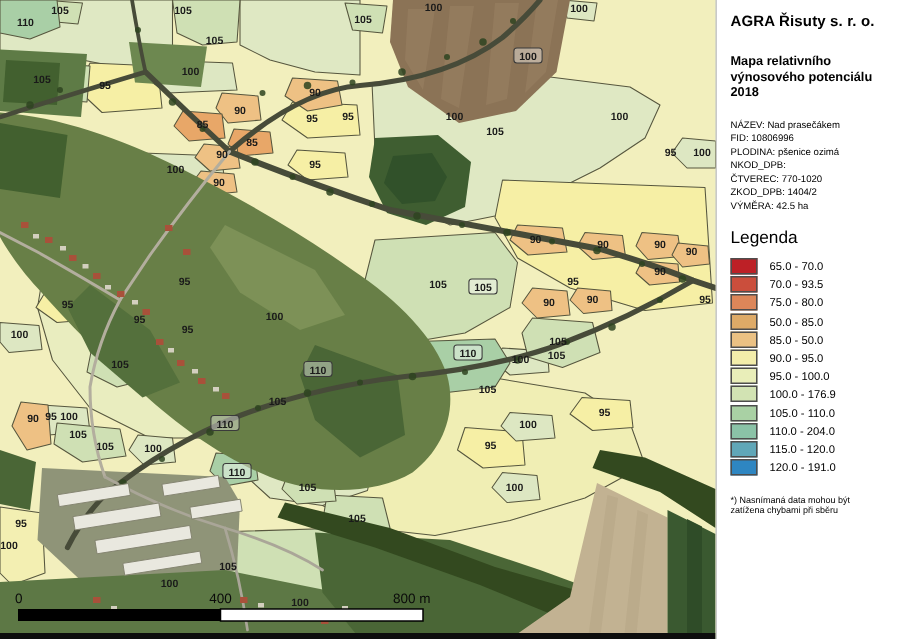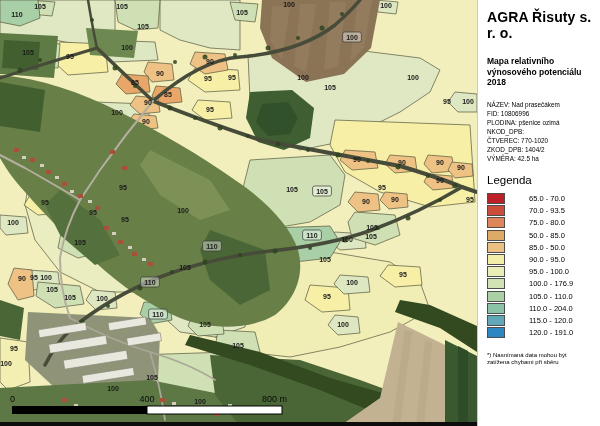--- a/index.html
+++ b/index.html
@@ -1,25 +1,25 @@
 <!DOCTYPE html>
 <html><head>
 <meta charset="utf-8">
 <style>
   html,body{margin:0;padding:0;background:#ddd;}
   .app{width:600px;height:426px;display:flex;background:#fff;font-family:"Liberation Sans",sans-serif;overflow:hidden;position:relative;}
   .map-wrap{width:477px;height:426px;position:relative;flex:0 0 477px;}
   .map-wrap svg{display:block;}
   .panel{width:123px;height:426px;background:#fff;box-sizing:border-box;padding:7px 6px 6px 9px;border-left:1px solid #c9c9c9;}
-  .company{font-size:14px;font-weight:bold;color:#000;letter-spacing:.1px;margin:2px 0 0 0;}
+  .company{font-size:10px;font-weight:bold;color:#000;letter-spacing:.1px;margin:2px 0 0 0;}
   .map-title{font-size:8.5px;font-weight:bold;color:#000;line-height:10.5px;width:106px;margin-top:15px;}
   .info{margin-top:12px;font-size:6.4px;line-height:9px;color:#000;}
   .legend-title{font-size:11.5px;color:#000;margin-top:11px;}
   .legend{margin-top:7px;}
-  .lrow{display:flex;align-items:center;height:12.2px;gap:16px;}
+  .lrow{display:flex;align-items:center;height:12.2px;}
   .lswatch{width:16px;height:9px;border:1px solid #4d4d4d;margin-right:8px;flex:0 0 16px;}
   .llabel{font-size:7.5px;color:#000;}
   .footnote{margin-top:13px;font-size:6px;line-height:7.5px;color:#000;width:102px;}
   text{font-family:"Liberation Sans",sans-serif;}
   .ctext{font-size:7px;font-weight:bold;fill:#1a1a1a;text-anchor:middle;}
   .sbtext{font-size:9px;fill:#0a0a0a;}
 </style>
 </head>
 <body>
 

